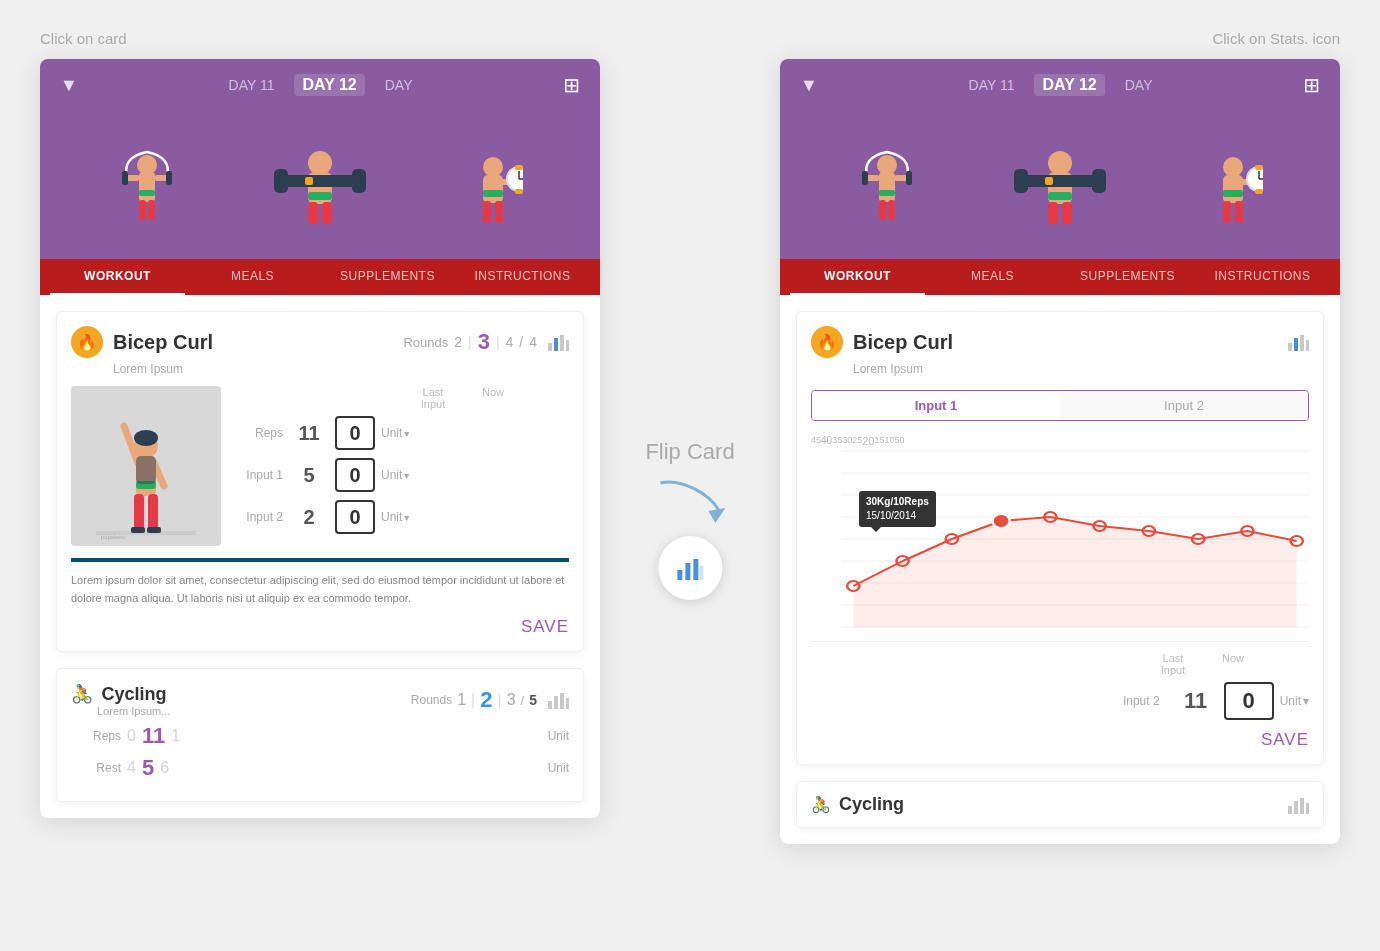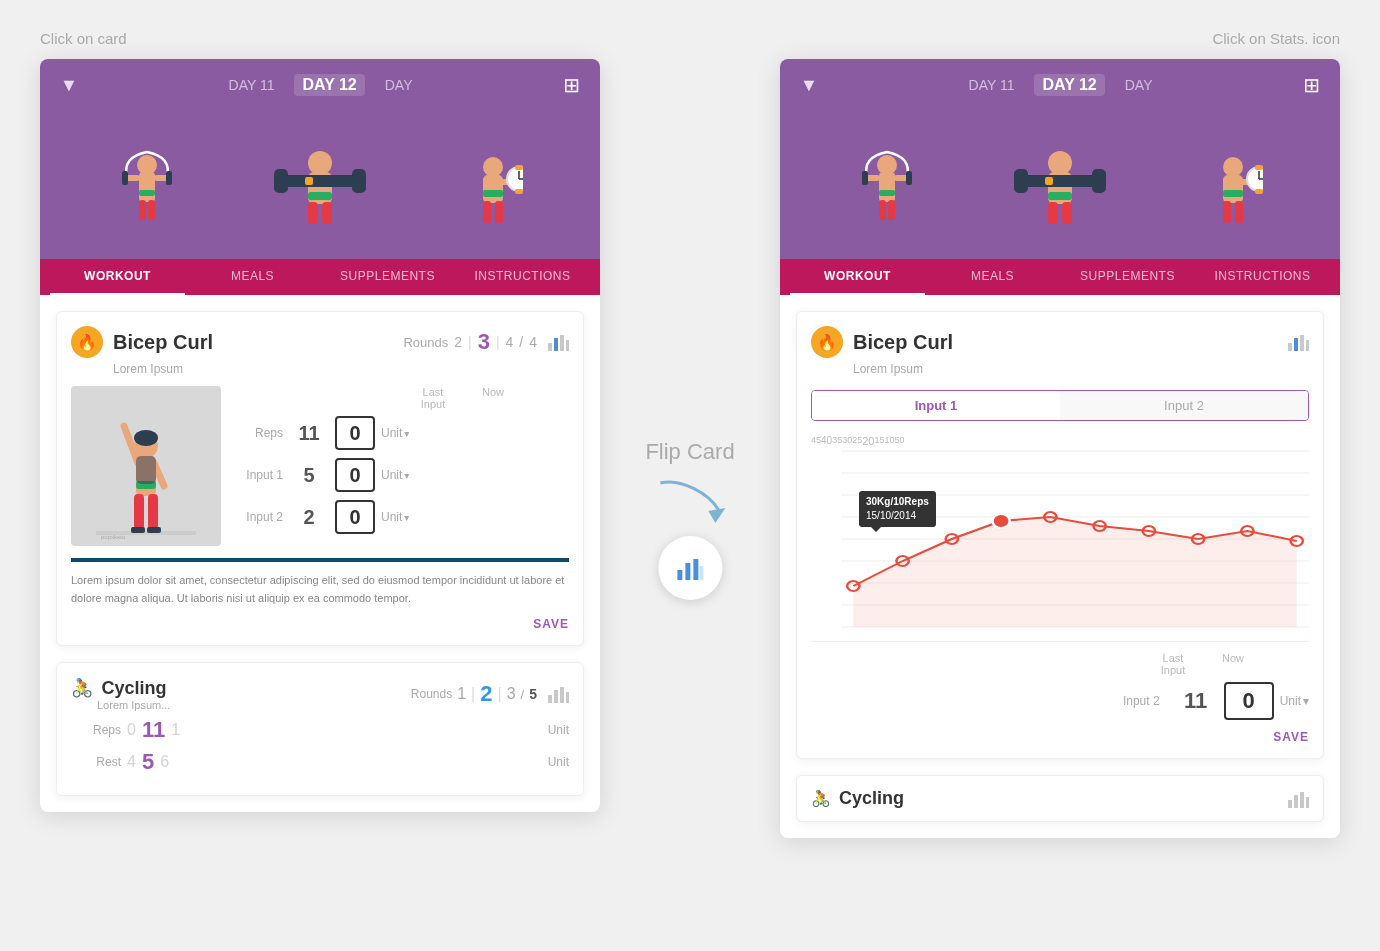--- a/index.html
+++ b/index.html
@@ -100,21 +100,21 @@
       display: flex;
       justify-content: space-around;
       align-items: flex-end;
       height: 130px;
       padding: 0 10px;
     }
 
     
     .tab-bar {
       display: flex;
-      background: #be185d;
+      background: #b91c1c;
       padding: 0 10px;
     }
     .tab-item {
       flex: 1;
       text-align: center;
       padding: 10px 0;
       color: rgba(255,255,255,0.7);
       font-size: 12px;
       font-weight: 500;
       letter-spacing: 0.5px;
@@ -300,22 +300,22 @@
       padding-top: 10px;
     }
 
     
     .save-row {
       display: flex;
       justify-content: flex-end;
       padding-top: 10px;
     }
     .save-btn {
-      font-size: 12px;
-      font-weight: 700;
+      font-size: 17px;
+      font-weight: 400;
       color: #9B59B6;
       background: none;
       border: none;
       cursor: pointer;
       letter-spacing: 1px;
     }
 
     
     .exercise-card-small {
       background: #fff;

